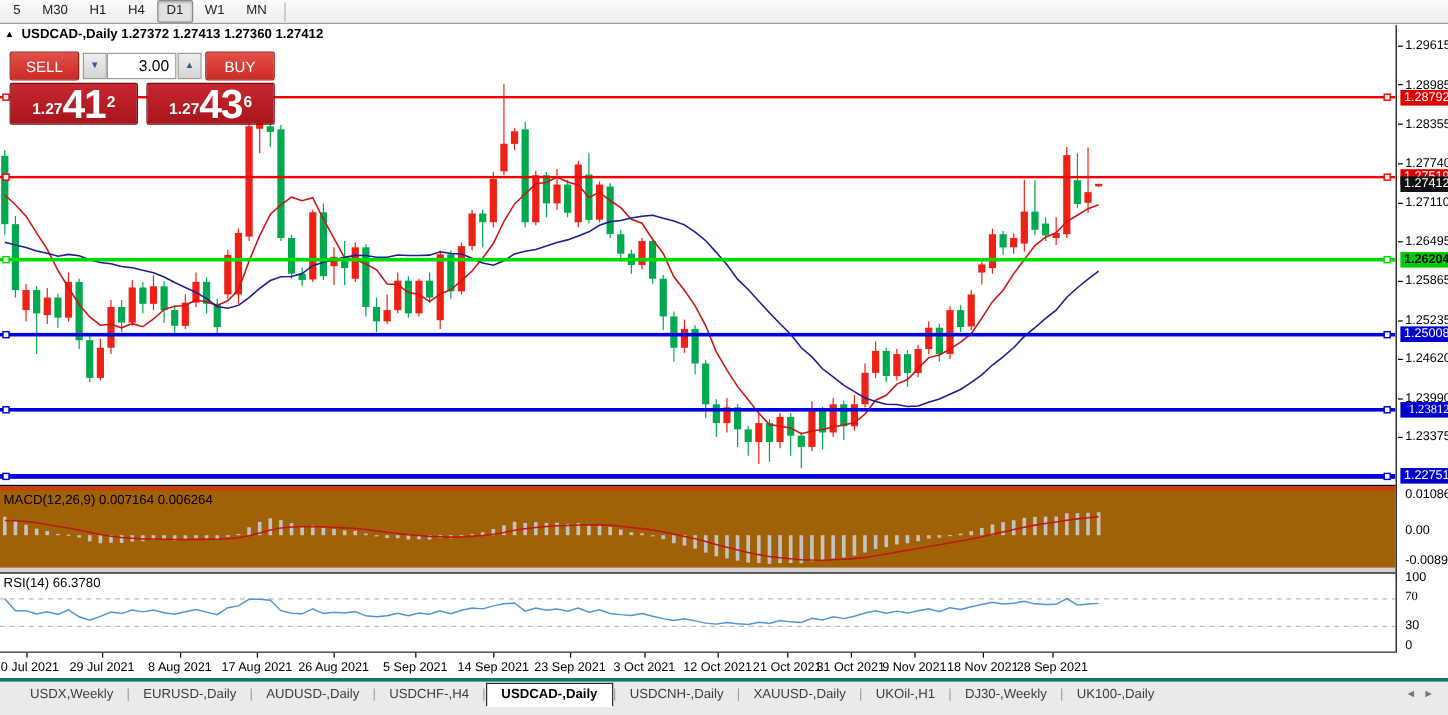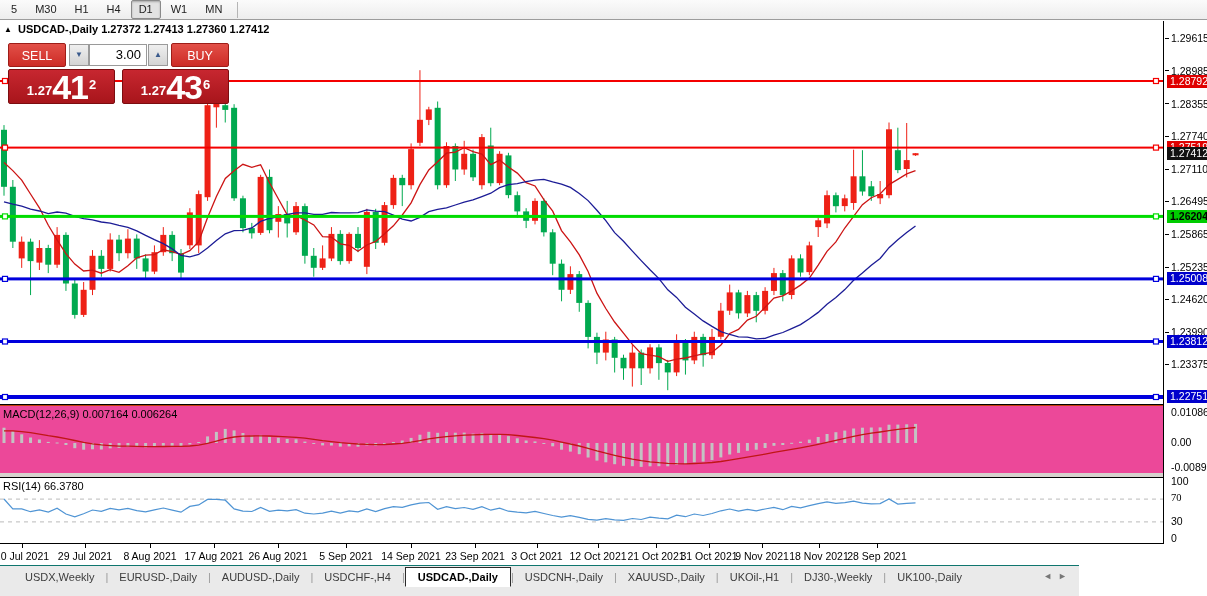--- a/index.html
+++ b/index.html
@@ -9,22 +9,22 @@
   #toolbar{position:absolute;left:0;top:0;width:1207px;height:20px;
            background:linear-gradient(#fbfbfb,#ededed);border-bottom:1px solid #9c9c9c;
            display:flex;align-items:center;padding-left:2px;box-sizing:border-box;}
   .tf-btn{font-size:11px;color:#222;padding:2px 7px;margin:0 1px;border:1px solid transparent;
           border-radius:2px;cursor:default;line-height:13px;}
   .tf-btn.active{background:#e2e2e2;border:1px solid #8a8a8a;box-shadow:inset 0 1px 2px rgba(0,0,0,.25);}
   .tb-sep{width:1px;height:16px;background:#b5b5b5;margin:0 6px;}
   
   #main-pane{position:absolute;left:0;top:21px;width:1163px;height:384px;background:#fff;
              border-bottom:1px solid #000;box-sizing:border-box;}
-  #macd-pane{position:absolute;left:0;top:405px;width:1163px;height:76px;background:#ec4899;
-             border-top:1px solid #c2410c;border-bottom:1px solid #000;box-sizing:border-box;}
+  #macd-pane{position:absolute;left:0;top:405px;width:1163px;height:76px;background:#a16207;
+             border-top:4px solid #c2410c;border-bottom:1px solid #000;box-sizing:border-box;}
   #splitter{position:absolute;left:0;top:473px;width:1207px;height:4px;background:#d6d3ce;}
   #rsi-pane{position:absolute;left:0;top:477px;width:1163px;height:67px;background:#fff;
             border-top:1px solid #000;border-bottom:1px solid #000;box-sizing:border-box;}
   .pane-label{position:absolute;left:3px;top:2px;font-size:11px;color:#000;white-space:nowrap;z-index:5;}
   #chart-title{position:absolute;left:4px;top:23px;font-size:11px;font-weight:bold;color:#000;z-index:6;white-space:nowrap;}
   #chart-title .tri{font-size:8px;vertical-align:1px;margin-right:3px;}
   
   #price-axis{position:absolute;left:1163px;top:21px;width:44px;height:523px;background:#fff;
               border-left:1px solid #000;box-sizing:border-box;z-index:4;}
   .ax-tick{position:absolute;left:1px;width:4px;height:1px;background:#000;}
@@ -52,22 +52,22 @@
              text-align:right;padding-right:5px;line-height:20px;}
   .px-panel{position:absolute;top:26px;width:107px;height:35px;background:linear-gradient(#c72730,#a8151b);
             border:1px solid #7c0d10;border-radius:2px;box-sizing:border-box;color:#fff;
             display:flex;align-items:flex-end;justify-content:center;padding-bottom:2px;}
   #px-buy{left:114px;}
   #px-sell{left:0;}
   .px-base{font-size:13px;font-weight:bold;line-height:20px;}
   .px-big{font-size:34px;font-weight:bold;line-height:28px;letter-spacing:-1px;}
   .px-sup{font-size:13px;font-weight:bold;line-height:30px;align-self:flex-start;margin-left:1px;}
   
-  #tabbar{position:absolute;left:0;top:565px;width:1079px;height:31px;background:#eaeaea;
-          border-top:1px solid #0f766e;box-sizing:border-box;}
+  #tabbar{position:absolute;left:0;top:565px;width:1207px;height:31px;background:#eaeaea;
+          border-top:3px solid #0f766e;box-sizing:border-box;}
   #tabs{position:absolute;left:14px;top:0;height:22px;display:flex;align-items:center;}
   .tab{font-size:11px;color:#3c3c3c;padding:3px 11px;white-space:nowrap;}
   .tab.active{background:#fff;border:1px solid #2b2b2b;border-bottom:1px solid #fff;font-weight:bold;color:#000;
               padding:3px 12px;margin-top:0px;}
   .tab-sep{color:#9a9a9a;font-size:11px;}
   .tab-arrows{position:absolute;right:6px;top:5px;font-size:9px;color:#777;letter-spacing:6px;}
 </style>
 </head>
 <body>
 
@@ -478,21 +478,21 @@
     <div class="ax-label" style="top: 415px;">0.00</div>
     <div class="ax-label" style="top: 439.768px;">-0.008974</div>
     <div class="ax-label" style="top: 454px;">100</div>
     <div class="ax-label" style="top: 471.1px; font-family: Liberation Serif, serif;">70</div>
     <div class="ax-label" style="top: 493.9px;">30</div>
     <div class="ax-label" style="top: 511px;">0</div>
     <div class="ax-badge" style="top: 53.5429px; background: rgb(224, 0, 0); color: rgb(255, 255, 255);">1.28792</div>
     <div class="ax-badge" style="top: 120.121px; background: rgb(224, 0, 0); color: rgb(255, 255, 255);">1.27519</div>
     <div class="ax-badge" style="top: 188.895px; background: rgb(0, 204, 0); color: rgb(0, 0, 0); font-weight: bold;">1.26204</div>
     <div class="ax-badge" style="top: 251.446px; background: rgb(0, 0, 204); color: rgb(255, 255, 255);">1.25008</div>
-    <div class="ax-badge" style="top: 313.997px; background: rgb(0, 0, 204); color: rgb(255, 255, 255);">1.23812</div>
+    <div class="ax-badge" style="top: 313.997px; background: rgb(0, 0, 204); color: rgb(255, 255, 255); font-family: Liberation Serif, serif;">1.23812</div>
     <div class="ax-badge" style="top: 369.487px; background: rgb(0, 0, 204); color: rgb(255, 255, 255);">1.22751</div>
     <div class="ax-badge" style="top: 125.717px; background: rgb(17, 17, 17); color: rgb(255, 255, 255);">1.27412</div>
   </div>
 <div id="date-axis">
     <div class="dt-tick" style="left: 22px;"></div>
     <div class="dt-label" style="left: 22px;">20 Jul 2021</div>
     <div class="dt-tick" style="left: 85px;"></div>
     <div class="dt-label" style="left: 85px;">29 Jul 2021</div>
     <div class="dt-tick" style="left: 150px;"></div>
     <div class="dt-label" style="left: 150px; text-align: center;">8 Aug 2021</div>

